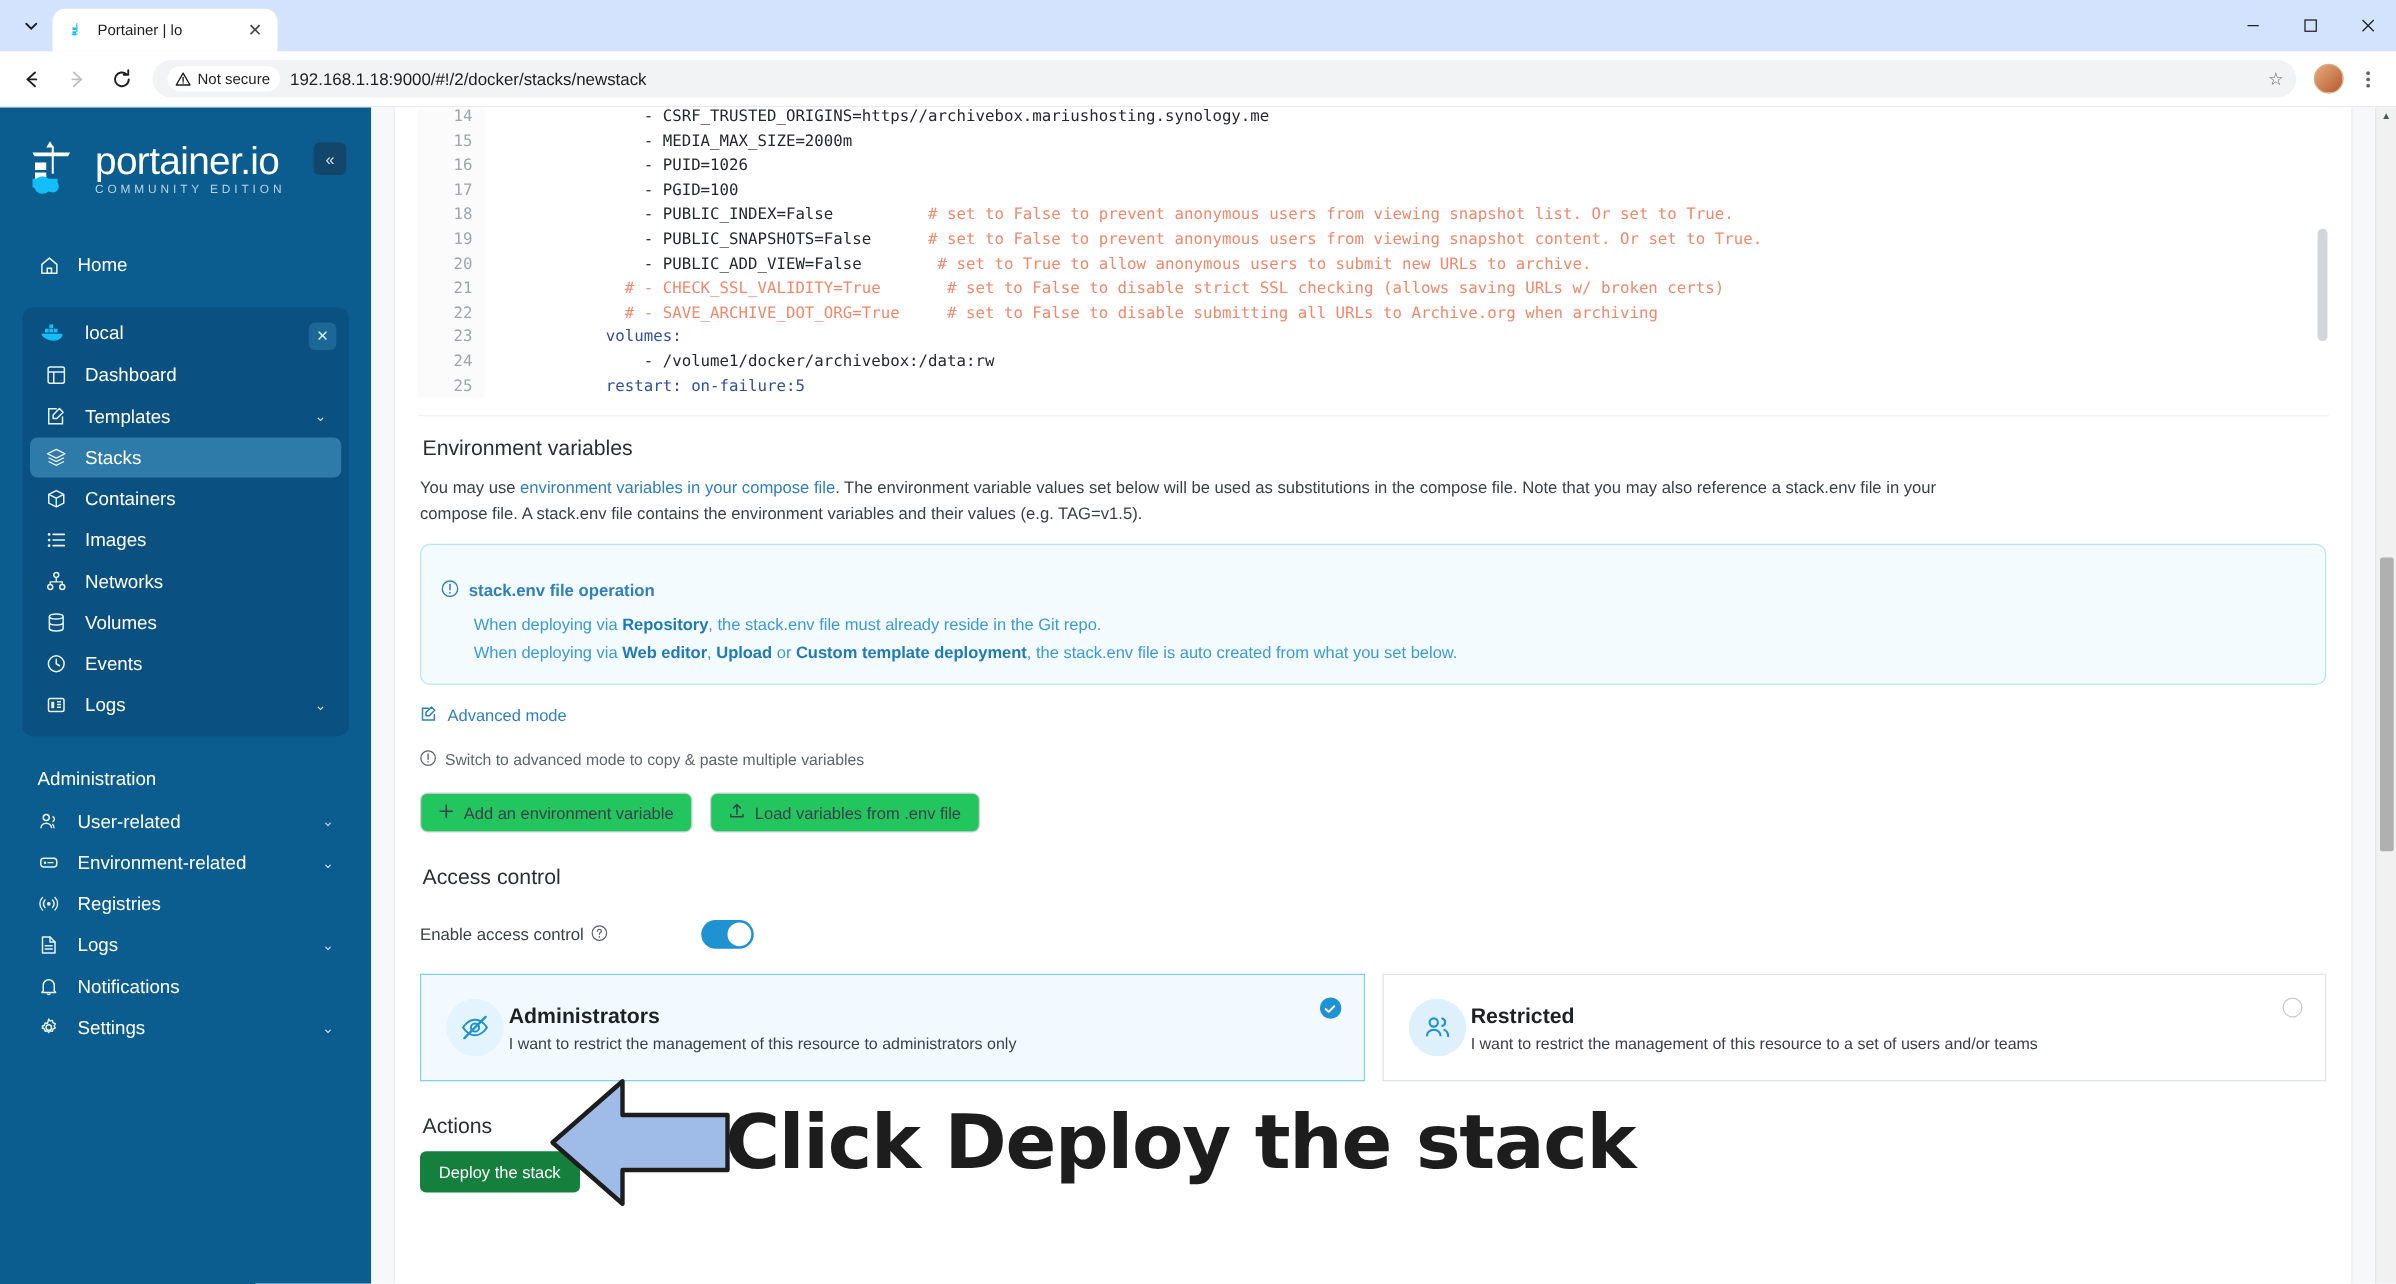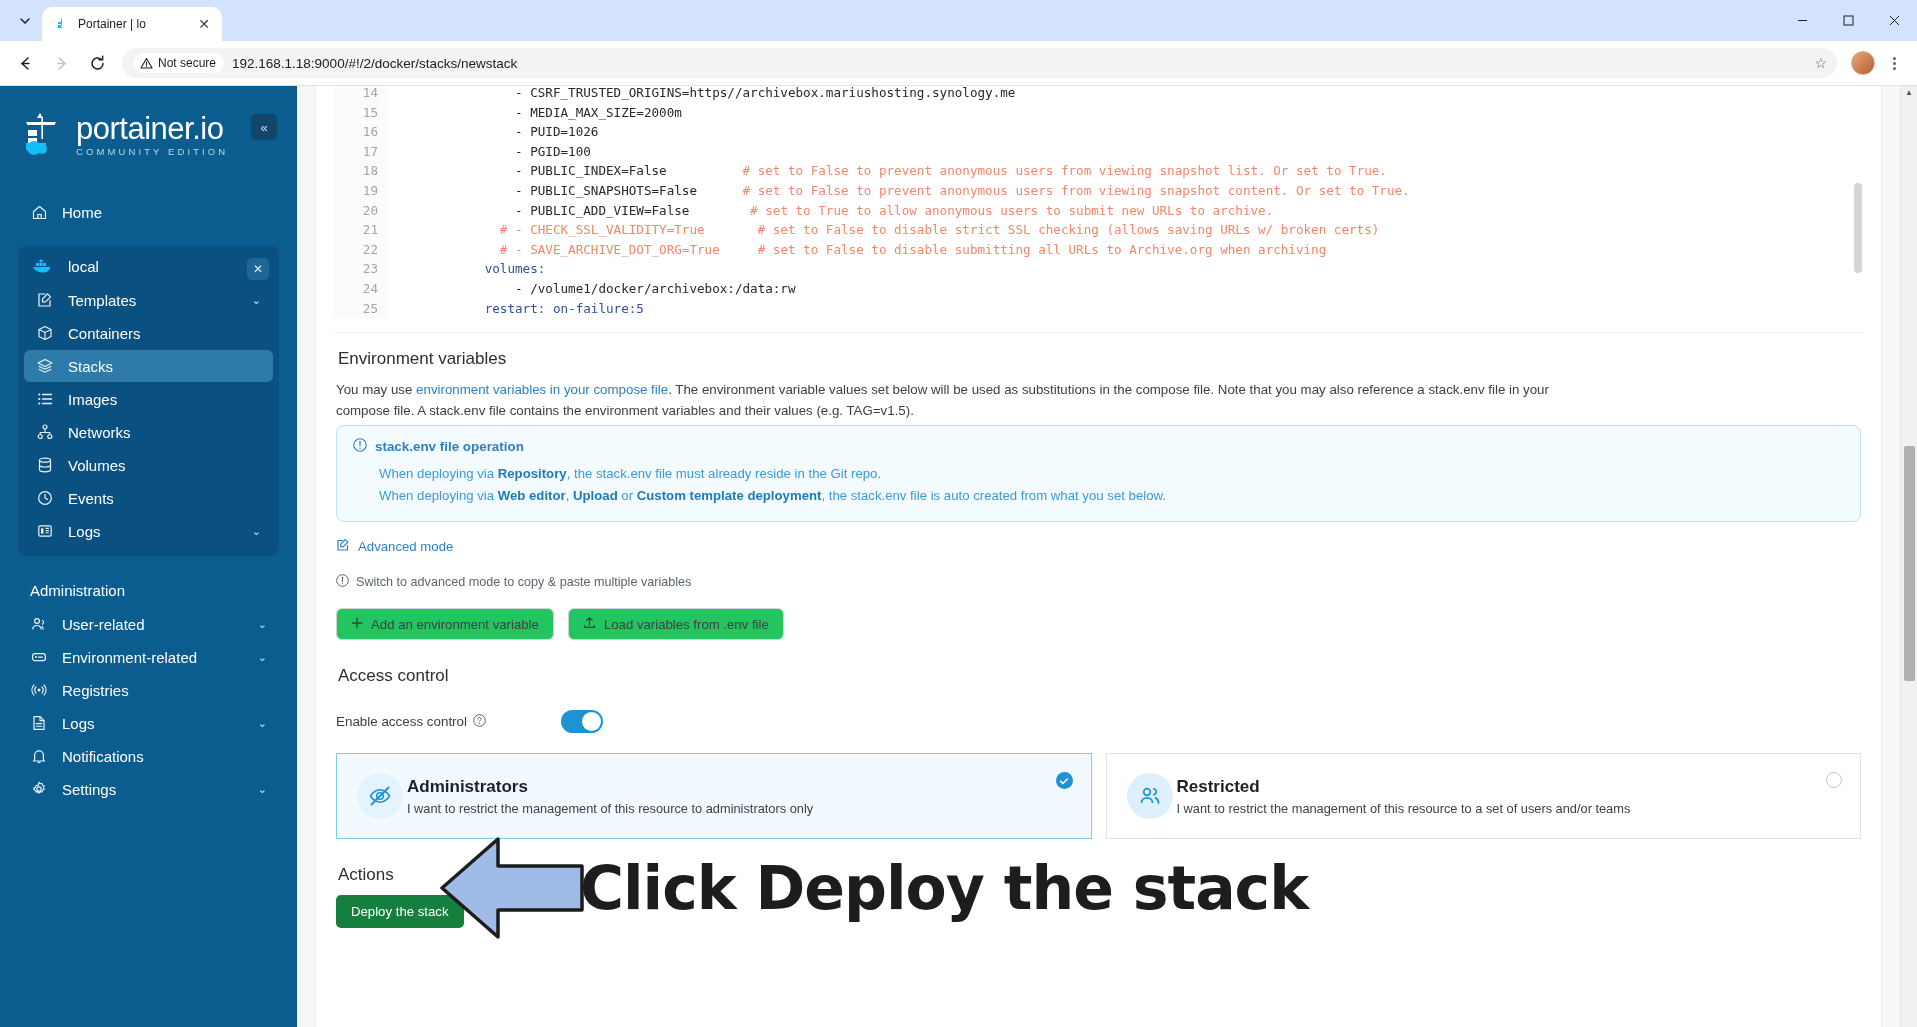--- a/index.html
+++ b/index.html
@@ -284,22 +284,22 @@
     line-height: 21px;
     max-width: 1250px;
   }
   .lnk { color: #2f7fc1; }
   .inner { padding: 0 20px 0 20px; }
 
   .infobox {
     border: 1px solid #bfe0f5;
     background: #f4fbff;
     border-radius: 8px;
-    padding: 12px 16px 14px 16px;
-    margin-top: 4px;
+    padding: 28px 16px 14px 16px;
+    margin-top: 14px;
   }
   .infobox-title {
     color: #2f7fc1;
     font-weight: bold;
     font-size: 13.4px;
     display: flex; align-items: center; gap: 8px;
     margin-bottom: 8px;
   }
   .infobox-line {
     color: #3c9ad9;
@@ -563,45 +563,54 @@
             <path d="M1 10h17c0 3.5-3 5.5-7 5.5S1.8 13.5 1 10z" fill="#13bef9"></path>
           </svg>
         </span>
         <span>local</span>
         <span class="env-close">✕</span>
       </div>
       <div class="env-list">
         <div class="nav-item">
           <span class="ico">
               <svg width="16" height="16" viewBox="0 0 16 16">
-                <path d="M13 8.5v5.5H2V2h6" stroke="#fff" stroke-width="1.2" fill="none" stroke-linecap="round"></path>
-                <path d="M10.5 1.8l3 3-5 5H5.5V7z" stroke="#fff" stroke-width="1.2" fill="none" stroke-linejoin="round"></path>
-              </svg>
-            </span>
-          <span>Templates</span>
-          <span class="chev">⌄</span>
+                <rect x="1.5" y="1.5" width="13" height="13" rx="1.5" stroke="#fff" stroke-width="1.2" fill="none"></rect>
+                <path d="M1.5 5.5h13M6 5.5v9" stroke="#fff" stroke-width="1.2"></path>
+              </svg>
+            </span>
+          <span>Dashboard</span>
         </div>
         <div class="nav-item">
           <span class="ico">
               <svg width="16" height="16" viewBox="0 0 16 16">
-                <path d="M8 1.5l6 3v7l-6 3-6-3v-7z" stroke="#fff" stroke-width="1.2" fill="none" stroke-linejoin="round"></path>
-                <path d="M2 4.5l6 3 6-3M8 7.5v7" stroke="#fff" stroke-width="1.1" fill="none"></path>
-              </svg>
-            </span>
-          <span>Containers</span>
+                <path d="M13 8.5v5.5H2V2h6" stroke="#fff" stroke-width="1.2" fill="none" stroke-linecap="round"></path>
+                <path d="M10.5 1.8l3 3-5 5H5.5V7z" stroke="#fff" stroke-width="1.2" fill="none" stroke-linejoin="round"></path>
+              </svg>
+            </span>
+          <span>Templates</span>
+          <span class="chev">⌄</span>
         </div>
         <div class="nav-item active">
           <span class="ico">
               <svg width="16" height="16" viewBox="0 0 16 16">
                 <path d="M8 1.5L15 5 8 8.5 1 5z" stroke="#fff" stroke-width="1.1" fill="none" stroke-linejoin="round"></path>
                 <path d="M1.8 8.2L8 11.2l6.2-3" stroke="#fff" stroke-width="1.1" fill="none"></path>
                 <path d="M1.8 11.2L8 14.2l6.2-3" stroke="#fff" stroke-width="1.1" fill="none"></path>
               </svg>
             </span>
           <span>Stacks</span>
+        </div>
+        <div class="nav-item">
+          <span class="ico">
+              <svg width="16" height="16" viewBox="0 0 16 16">
+                <path d="M8 1.5l6 3v7l-6 3-6-3v-7z" stroke="#fff" stroke-width="1.2" fill="none" stroke-linejoin="round"></path>
+                <path d="M2 4.5l6 3 6-3M8 7.5v7" stroke="#fff" stroke-width="1.1" fill="none"></path>
+              </svg>
+            </span>
+          <span>Containers</span>
         </div>
         <div class="nav-item">
           <span class="ico">
               <svg width="16" height="16" viewBox="0 0 16 16">
                 <path d="M5.5 3.5h9M5.5 8h9M5.5 12.5h9" stroke="#fff" stroke-width="1.3" stroke-linecap="round"></path>
                 <circle cx="2.3" cy="3.5" r="1.1" fill="#fff"></circle>
                 <circle cx="2.3" cy="8" r="1.1" fill="#fff"></circle>
                 <circle cx="2.3" cy="12.5" r="1.1" fill="#fff"></circle>
               </svg>
             </span>

